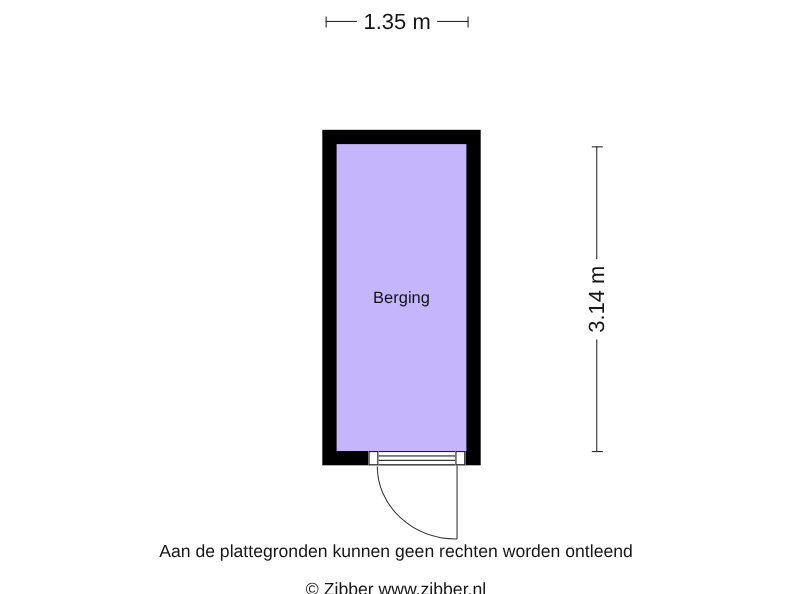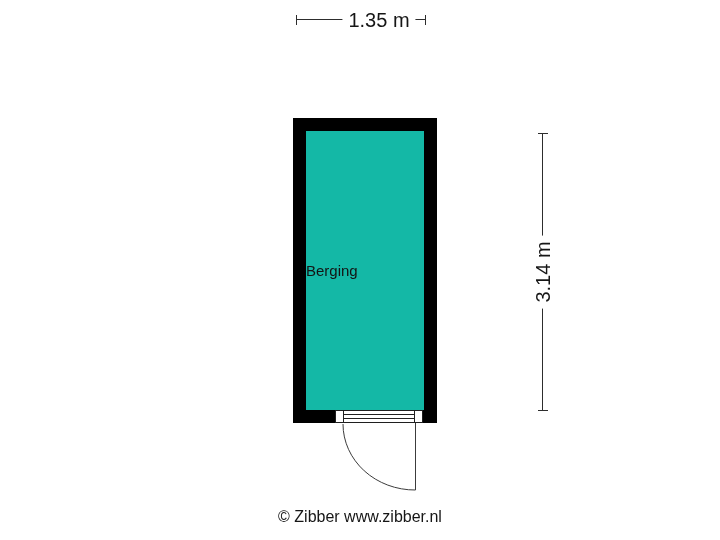--- a/index.html
+++ b/index.html
@@ -12,21 +12,21 @@
     font-family: "Liberation Sans", sans-serif;
     color: #161616;
   }
 
   
   .dim-top-line  { position: absolute; left: 296px; top: 19px; width: 130px; height: 1px; background: #2d2d2d; }
   .dim-top-tick  { position: absolute; top: 15px; width: 1px; height: 10px; background: #2d2d2d; }
   .dim-top-tick.t-left  { left: 296px; }
   .dim-top-tick.t-right { left: 425px; }
   .dim-top-label {
-    position: absolute; left: 379px; top: 20px;
+    position: absolute; left: 361px; top: 20px;
     transform: translate(-50%, -50%);
     background: #ffffff; padding: 0 6px;
     font-size: 20px; line-height: 24px; white-space: nowrap;
   }
 
   
   .dim-right-line { position: absolute; left: 542px; top: 133px; width: 1px; height: 278px; background: #2d2d2d; }
   .dim-right-tick { position: absolute; left: 538px; width: 10px; height: 1px; background: #2d2d2d; }
   .dim-right-tick.t-top    { top: 133px; }
   .dim-right-tick.t-bottom { top: 410px; }
@@ -38,22 +38,22 @@
   }
 
   
   .room-outer {
     position: absolute; left: 293px; top: 118px;
     width: 144px; height: 305px;
     background: #000000;
   }
   .room-floor {
     position: absolute; left: 13px; top: 13px; right: 13px; bottom: 13px;
-    background: #14b8a6;
-    display: flex; align-items: center; 
+    background: #c4b5fd;
+    display: flex; align-items: center; justify-content: center;
   }
   .room-label { font-size: 15px; color: #141414; }
 
   
   .door-opening {
     position: absolute; left: 42px; top: 292px;
     width: 88px; height: 13px; background: #ffffff;
   }
   .jamb {
     position: absolute; top: 0; width: 9px; height: 13px;
@@ -111,16 +111,17 @@
       <div class="jamb j-right"></div>
     </div>
   </div>
 
   <svg class="door-swing" width="90" height="72" viewBox="0 0 90 72">
     <line x1="80.5" y1="0" x2="80.5" y2="67" stroke="#3c3c3c" stroke-width="1"></line>
     <path d="M 8 1 A 72 66 0 0 0 80.5 67" fill="none" stroke="#3c3c3c" stroke-width="1"></path>
   </svg>
 
   <div class="footer">
+    <div class="disclaimer">Aan de plattegronden kunnen geen rechten worden ontleend</div>
     <div class="copyright">© Zibber www.zibber.nl</div>
   </div>
 
 </div>
 
 </body></html>

